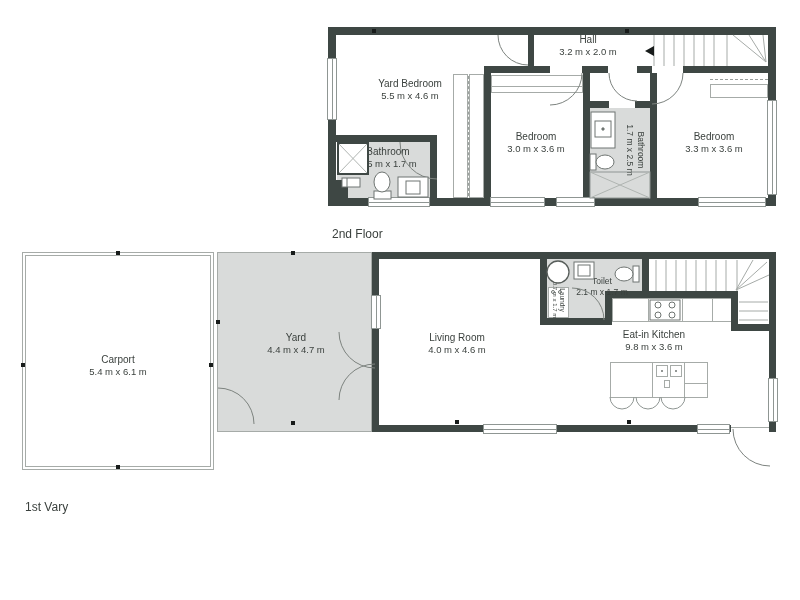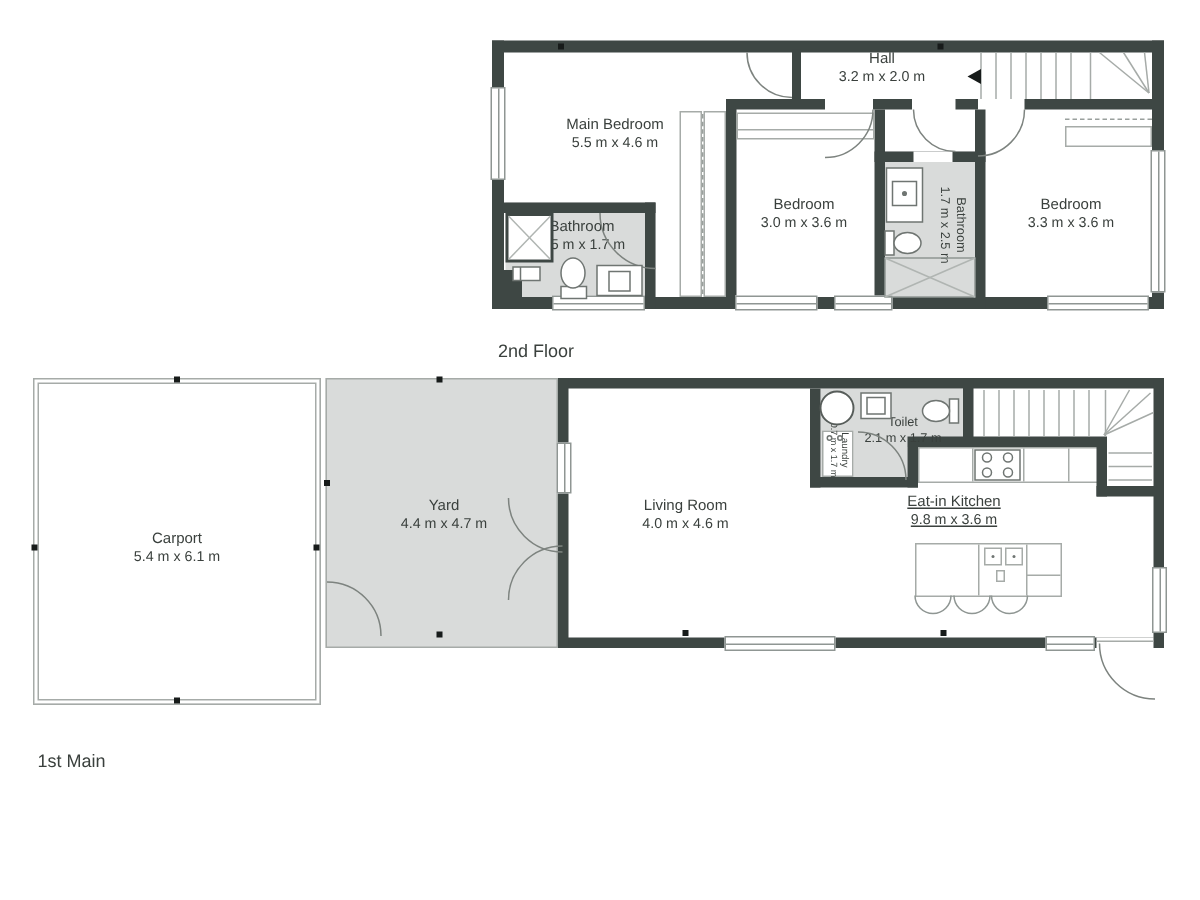--- a/index.html
+++ b/index.html
@@ -77,21 +77,21 @@
     <div class="outline-gray" style="left:710px;top:84px;width:58px;height:14px;"></div>
 
     <div class="tick" style="left:372px;top:29px;"></div>
     <div class="tick" style="left:625px;top:29px;"></div>
 
     <div class="lbl" style="left:588px;top:46px;">
       <div class="nm">Hall</div>
       <div class="dm">3.2 m x 2.0 m</div>
     </div>
     <div class="lbl" style="left:410px;top:90px;">
-      <div class="nm">Main Bedroom</div>
+      <div class="nm">Yard Bedroom</div>
       <div class="dm">5.5 m x 4.6 m</div>
     </div>
     <div class="lbl" style="left:388px;top:158px;">
       <div class="nm">Bathroom</div>
       <div class="dm">2.5 m x 1.7 m</div>
     </div>
     <div class="lbl" style="left:536px;top:143px;">
       <div class="nm">Bedroom</div>
       <div class="dm">3.0 m x 3.6 m</div>
     </div>
@@ -169,26 +169,26 @@
       <div class="dm">4.0 m x 4.6 m</div>
     </div>
     <div class="lbl sm" style="left:602px;top:287px;">
       <div class="nm">Toilet</div>
       <div class="dm">2.1 m x 1.7 m</div>
     </div>
     <div class="lbl xs rot" style="left:558px;top:300px;">
       <div class="nm">Laundry</div>
       <div class="dm">0.7 m x 1.7 m</div>
     </div>
-    <div class="lbl" style="left:636px;top:341px;text-decoration:underline;">
+    <div class="lbl" style="left:654px;top:341px;">
       <div class="nm">Eat-in Kitchen</div>
       <div class="dm">9.8 m x 3.6 m</div>
     </div>
     <div class="hwc-lbl" style="left:558px;top:272px;">HWC</div>
-    <div class="floor-lbl" style="left:25px;top:500px;">1st Main</div>
+    <div class="floor-lbl" style="left:25px;top:500px;">1st Vary</div>
   </div>
 
   <div class="n-lbl" style="left:767px;top:546px;">N</div>
 
   <svg class="overlay" width="800" height="600" viewBox="0 0 800 600">
 
     <g stroke="#7d837f" fill="none" stroke-width="1">
       <path d="M498,35 A30,30 0 0 0 528,65"></path>
       <path d="M400,142 A37,37 0 0 0 437,179"></path>
       <path d="M582,73 A32,32 0 0 1 550,105"></path>

